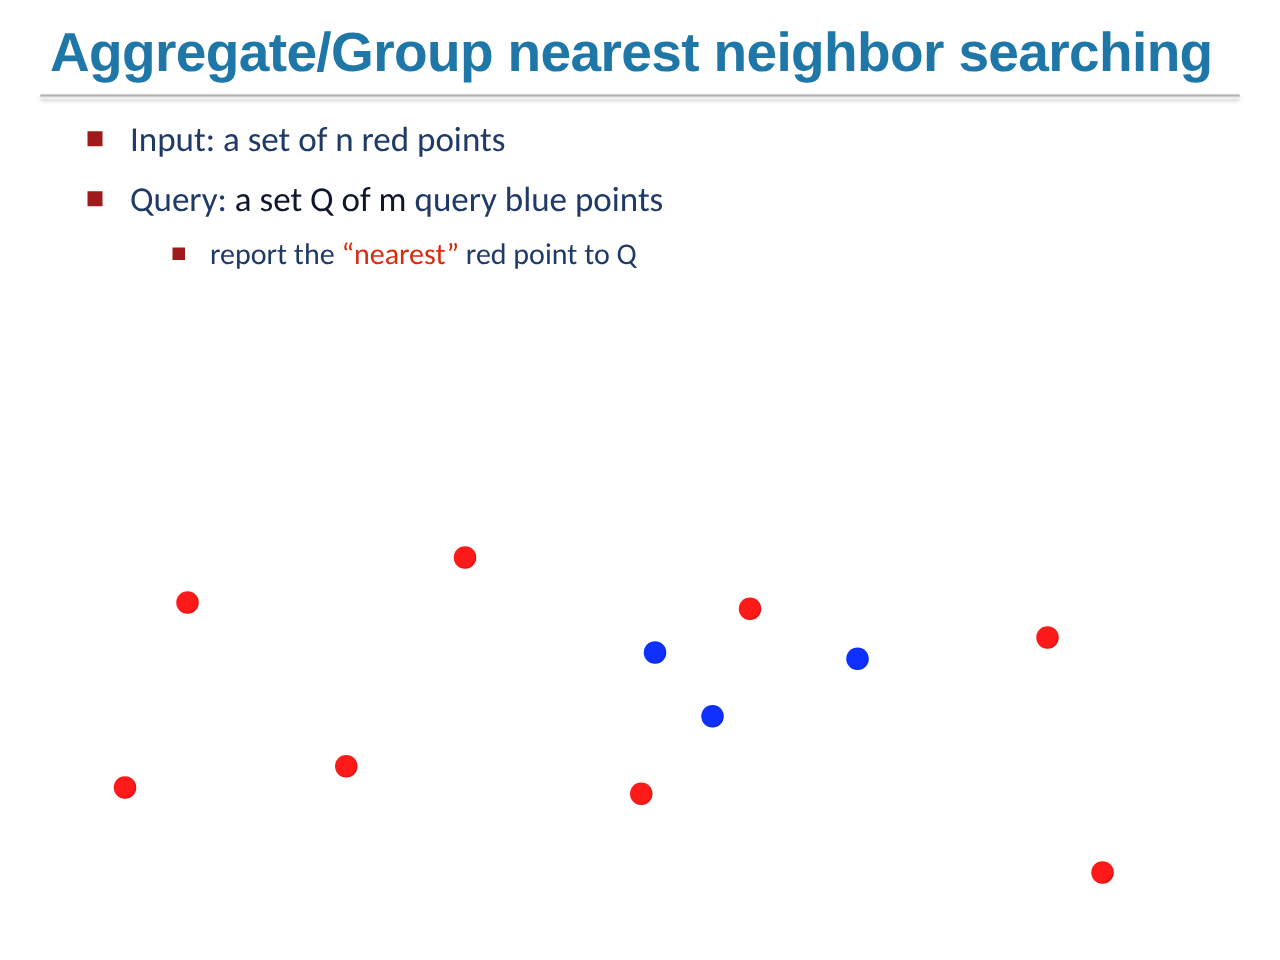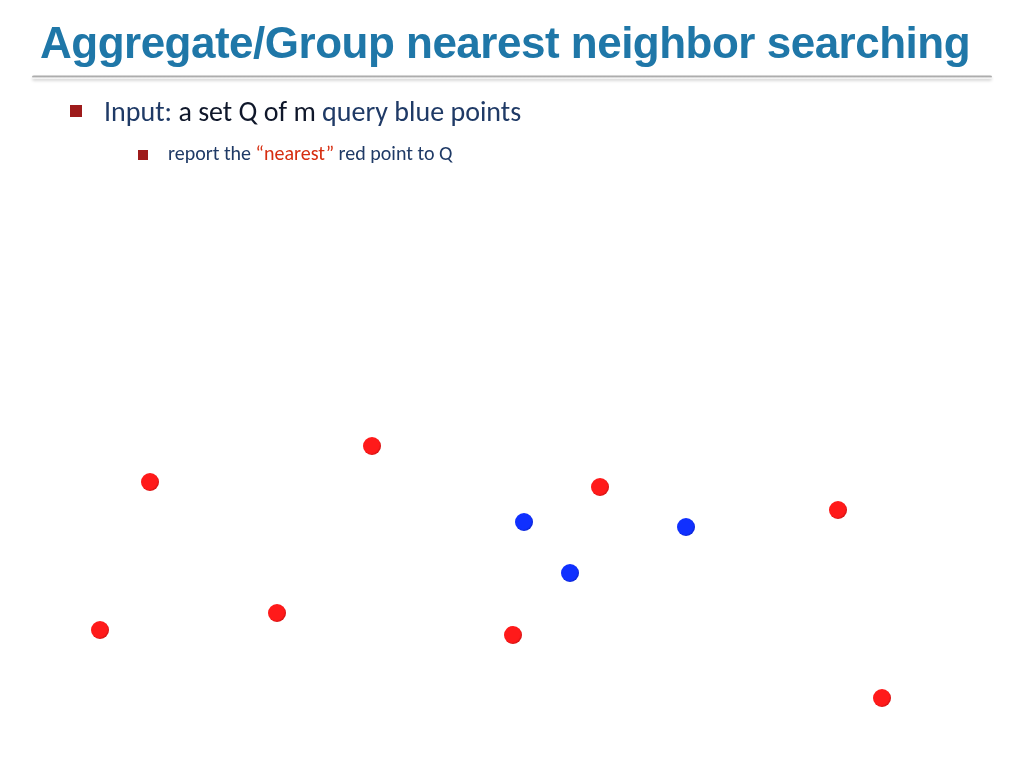--- a/index.html
+++ b/index.html
@@ -58,21 +58,21 @@
     background: #9e1b1b;
   }
   ul.inner {
     list-style: none;
     padding: 0 0 0 34px;
     margin: 8px 0 0 0;
   }
   ul.inner > li {
     position: relative;
     padding-left: 30px;
-    font-size: 20px;
+    font-size: 24px;
     color: #1f3a66;
     line-height: 1.4;
   }
   ul.inner > li::before {
     content: "";
     position: absolute;
     left: 0;
     top: 11px;
     width: 10px;
     height: 10px;
@@ -102,21 +102,24 @@
 </style>
 </head>
 <body>
 
 <div class="slide">
   <h1 class="title">Aggregate/Group nearest neighbor searching</h1>
   <div class="hr"></div>
 
   <ul class="outer">
     <li>
-      <span>Input: </span><span class="blue-text">a set Q of m</span><span> query blue points</span>
+      <span>Input: a set of n red points</span>
+    </li>
+    <li>
+      <span>Query: </span><span class="blue-text">a set Q of m</span><span> query blue points</span>
       <ul class="inner">
         <li>
           <span>report the </span><span class="red-text">“nearest”</span><span> red point to Q</span>
         </li>
       </ul>
     </li>
   </ul>
 
   <div class="canvas" id="dot-canvas">
       <div class="dot red" style="left: 150px; top: 482px;"></div>

